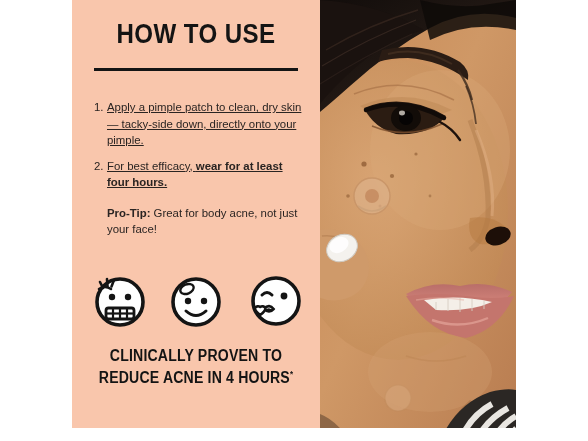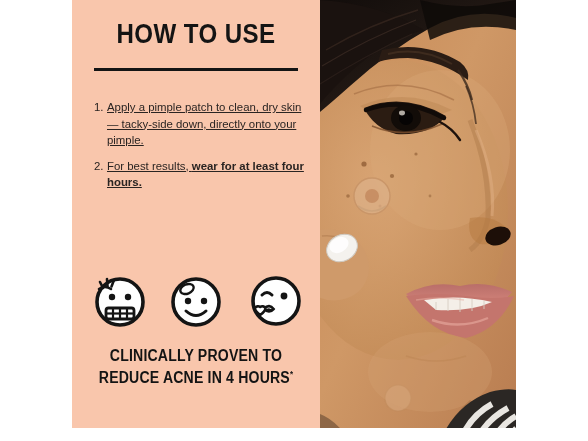--- a/index.html
+++ b/index.html
@@ -151,23 +151,24 @@
 
       <div class="step">
         <span class="step-num">1.</span>
         <span class="step-body">
           <span>Apply a pimple patch to clean, dry skin — tacky-side down, directly onto your pimple.</span>
         </span>
       </div>
 
       <div class="step">
         <span class="step-num">2.</span>
-        <span class="step-body"><span>For best results, </span><b>wear for at least four hours.</b></span>
-      </div>
-
+        <span class="step-body"><span>For best efficacy, </span><b>wear for at least four hours.</b></span>
+      </div>
+
+      <div class="protip"><b>Pro-Tip:</b><span> Great for body acne, not just your face!</span></div>
 
     </div>
 
     <div class="emoji-row">
 
       <div class="emoji">
         <svg width="60" height="62" viewBox="0 0 60 62">
           <circle cx="31" cy="34" r="23" fill="#ffffff" stroke="#141414" stroke-width="3.6"></circle>
           <circle cx="23" cy="29" r="3.2" fill="#141414"></circle>
           <circle cx="39" cy="29" r="3.2" fill="#141414"></circle>

